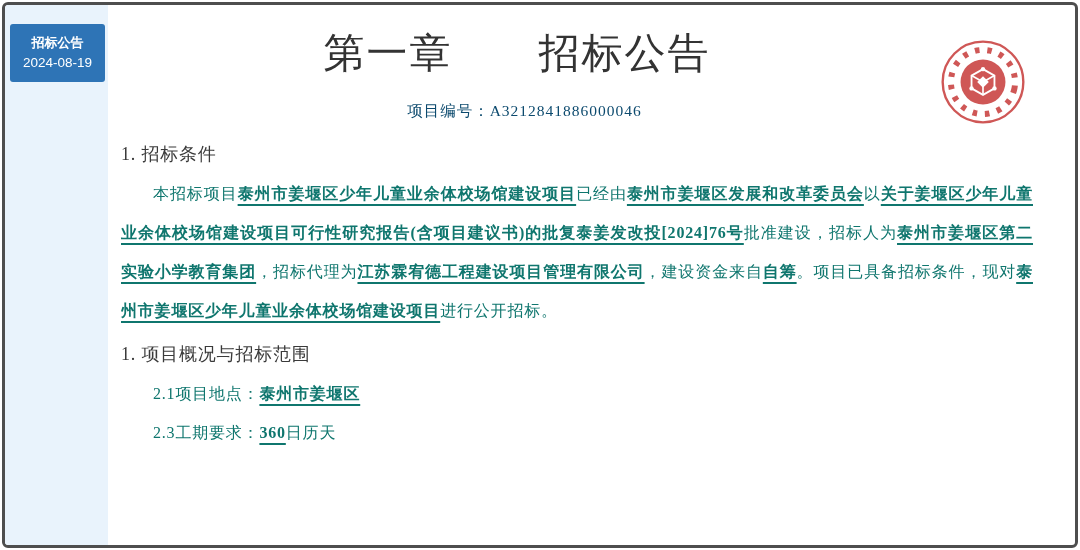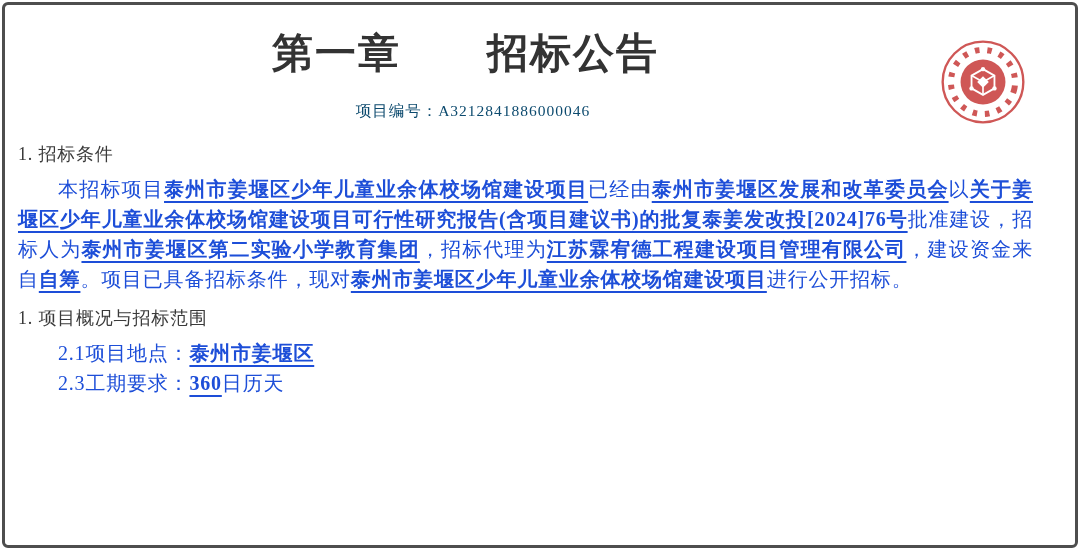--- a/index.html
+++ b/index.html
@@ -28,54 +28,60 @@
   .badge .b-date  { font-size: 13.5px; }
 
   
   .page {
     flex: 1 1 auto; position: relative;
     padding: 0 42px 0 13px;
   }
 
   .title-wrap { text-align: center; padding-right: 120px; margin-top: 16px; }
   .doc-title {
-    font-size: 41px; font-weight: 700; color: #333333;
+    font-size: 41px; font-weight: 400; color: #333333;
     line-height: 64px; letter-spacing: 2px; white-space: pre;
   }
 
   .seal {
     position: absolute; right: 48px; top: 33px; width: 88px; height: 88px;
     opacity: 0.88; pointer-events: none;
   }
 
   .proj-no {
     text-align: center; padding-right: 105px; margin-top: 12px;
     font-size: 15.5px; line-height: 28px; color: #0c4a6e; letter-spacing: 1px;
   }
 
   .sec-heading {
     font-size: 18px; font-weight: 400; color: #3a3a3a;
     line-height: 39px; letter-spacing: 0.8px; margin-top: 10px;
   }
   .sec-heading.second { margin-top: 5px; }
 
   .para {
-    font-size: 20px; line-height: 30px; letter-spacing: 0.8px;
-    text-align: justify; text-indent: 2em; color: #1d4ed8;
+    font-size: 16px; line-height: 39px; letter-spacing: 0.8px;
+    text-align: justify; text-indent: 2em; color: #0f766e;
   }
   .para .u {
     font-weight: 700; text-decoration: underline;
     text-underline-offset: 5px; text-decoration-thickness: 1.5px;
   }
 </style>
 </head>
 <body>
 
 <div class="frame">
 
+  <aside class="sidebar">
+    <div class="badge">
+      <span class="b-title">招标公告</span>
+      <span class="b-date">2024-08-19</span>
+    </div>
+  </aside>
 
   <main class="page">
 
     <svg class="seal" viewBox="0 0 96 96">
       <circle cx="48" cy="48" r="44" fill="#ffffff" stroke="#c9403f" stroke-width="2.6"></circle>
       <circle cx="48" cy="48" r="35" fill="none" stroke="#c9403f" stroke-width="6.5" stroke-dasharray="5 8.5" transform="rotate(12 48 48)"></circle>
       <circle cx="48" cy="48" r="24.5" fill="#c9403f"></circle>
       <polygon points="48,34 60.5,41 60.5,55 48,62 35.5,55 35.5,41" fill="none" stroke="#ffffff" stroke-width="2"></polygon>
       <line x1="48" y1="48" x2="35.5" y2="41" stroke="#ffffff" stroke-width="1.8"></line>
       <line x1="48" y1="48" x2="60.5" y2="41" stroke="#ffffff" stroke-width="1.8"></line>

